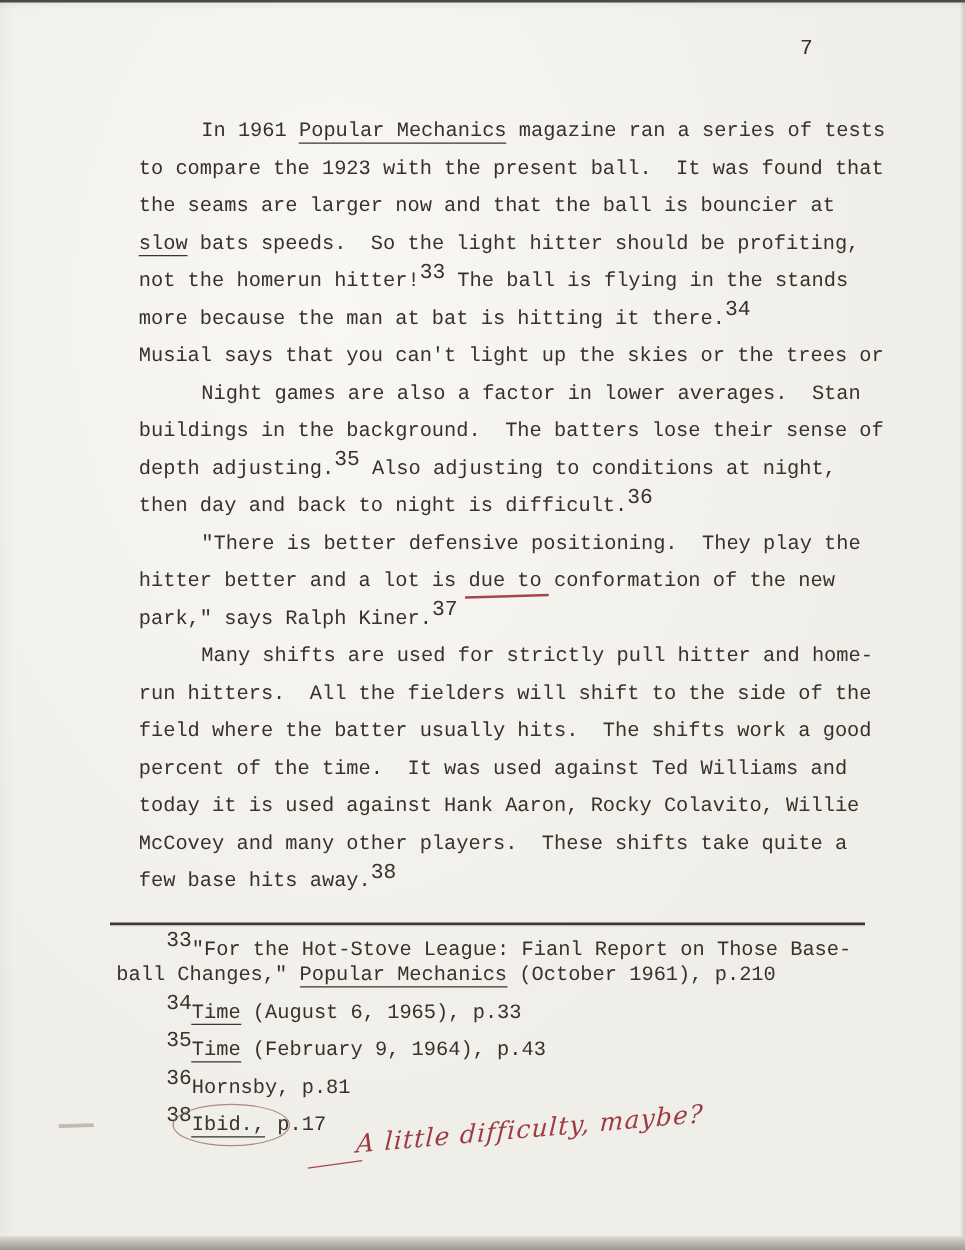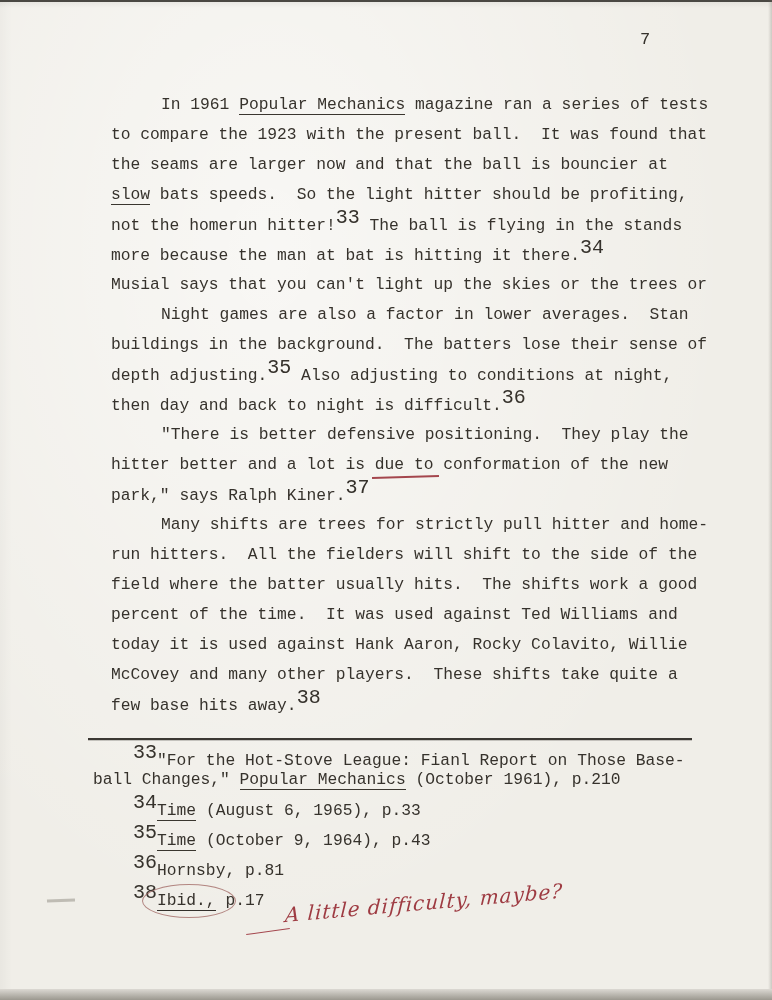--- a/index.html
+++ b/index.html
@@ -30,21 +30,21 @@
 
   .fn-separator { position:absolute; left:88px; top:738px; width:604px; height:2px;
                   background:#3b3833; box-shadow:0 1px 0 rgba(59,56,51,0.25); }
 
   .footnotes { position:absolute; left:93px; top:750px; font-size:16.3px; }
   .footnotes .line { white-space:pre; height:20px; line-height:20px; }
   .footnotes .indent { padding-left:40px; }
   .footnote-item { margin-bottom:10px; }
 
   .seg-u { border-bottom:1.6px solid #3a362f; }
-  .seg-sup { display:inline-block; position:relative; top:-7px; font-size:20px; }
+  .seg-sup { display:inline-block; position:relative; top:-7px; font-size:17px; }
   .seg-redu { position:relative; }
   .seg-redu::after { content:""; position:absolute; left:-3px; right:-5px; bottom:-4px;
                      height:2px; background:#a4464d; transform:rotate(-1.8deg); }
   .seg-circled { position:relative; border-bottom:1.8px solid #322f2a;text-align:center; }
   .seg-circled::after { content:""; position:absolute; left:-15px; right:-20px;
                         top:-7px; bottom:-8px;
                         border:1.6px solid rgba(158,99,95,0.75); border-radius:50%; }
 
   .annotation { position:absolute; left:285px; top:903px;
                 font-family:"DejaVu Serif", serif; font-style:italic;
@@ -81,42 +81,42 @@
         <div class="line"><span>buildings in the background.  The batters lose their sense of</span></div>
         <div class="line"><span>depth adjusting.</span><span class="seg-sup">35</span><span> Also adjusting to conditions at night,</span></div>
         <div class="line"><span>then day and back to night is difficult.</span><span class="seg-sup">36</span></div>
       </div>
       <div>
         <div class="line indent"><span>"There is better defensive positioning.  They play the</span></div>
         <div class="line"><span>hitter better and a lot is </span><span class="seg-redu">due to</span><span> conformation of the new</span></div>
         <div class="line"><span>park," says Ralph Kiner.</span><span class="seg-sup">37</span></div>
       </div>
       <div>
-        <div class="line indent"><span>Many shifts are trees for strictly pull hitter and home-</span></div>
+        <div class="line indent"><span>Many shifts are used for strictly pull hitter and home-</span></div>
         <div class="line"><span>run hitters.  All the fielders will shift to the side of the</span></div>
         <div class="line"><span>field where the batter usually hits.  The shifts work a good</span></div>
         <div class="line"><span>percent of the time.  It was used against Ted Williams and</span></div>
         <div class="line"><span>today it is used against Hank Aaron, Rocky Colavito, Willie</span></div>
         <div class="line"><span>McCovey and many other players.  These shifts take quite a</span></div>
         <div class="line"><span>few base hits away.</span><span class="seg-sup">38</span></div>
       </div>
     </div>
 
   <div class="fn-separator"></div>
 
   <div class="footnotes" id="footnote-list">
       <div class="footnote-item">
         <div class="line indent"><span class="seg-sup">33</span><span>"For the Hot-Stove League: Fianl Report on Those Base-</span></div>
         <div class="line"><span>ball Changes," </span><span class="seg-u">Popular Mechanics</span><span> (October 1961), p.210</span></div>
       </div>
       <div class="footnote-item">
         <div class="line indent"><span class="seg-sup">34</span><span class="seg-u">Time</span><span> (August 6, 1965), p.33</span></div>
       </div>
       <div class="footnote-item">
-        <div class="line indent"><span class="seg-sup">35</span><span class="seg-u">Time</span><span> (October 9, 1964), p.43</span></div>
+        <div class="line indent"><span class="seg-sup">35</span><span class="seg-u">Time</span><span> (February 9, 1964), p.43</span></div>
       </div>
       <div class="footnote-item">
         <div class="line indent"><span class="seg-sup">36</span><span>Hornsby, p.81</span></div>
       </div>
       <div class="footnote-item">
         <div class="line indent"><span class="seg-sup">38</span><span class="seg-circled">Ibid.,</span><span> p.17</span></div>
       </div>
     </div>
 
   <div class="pencil-mark"></div>

